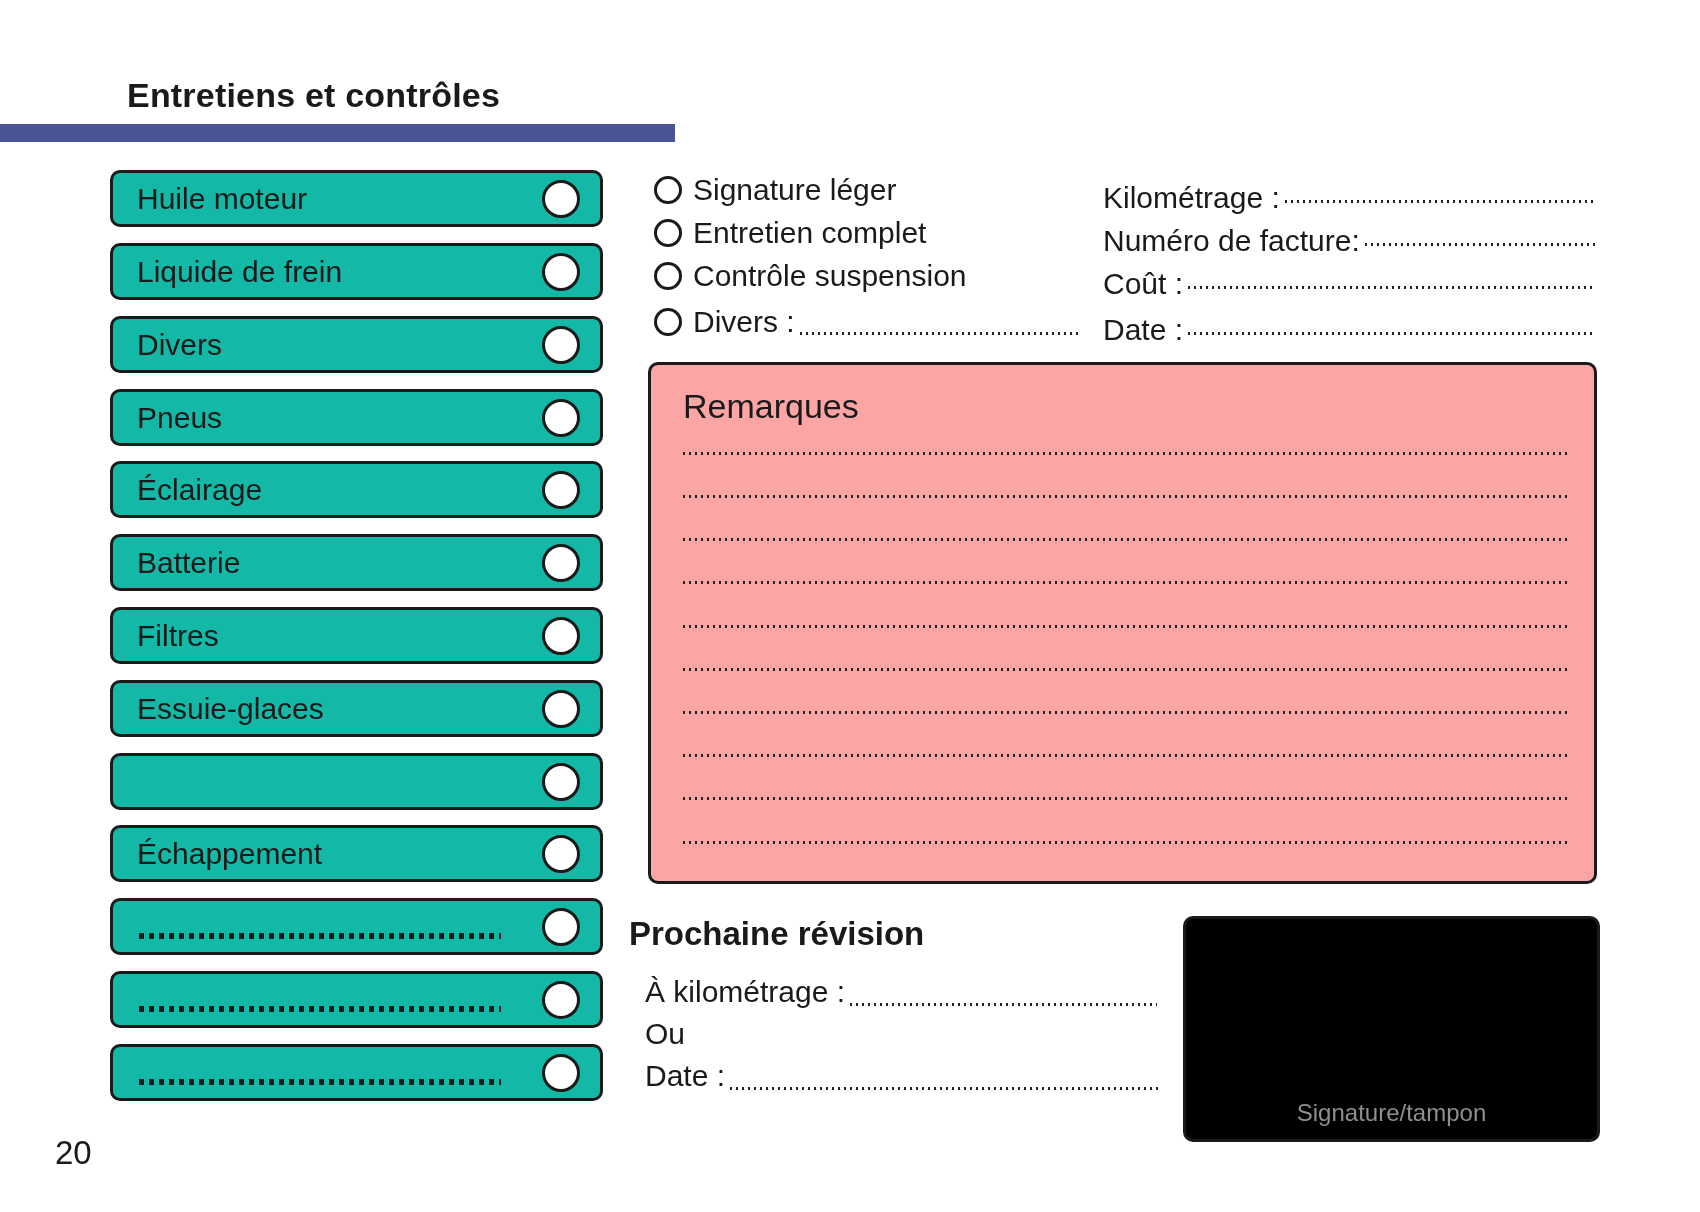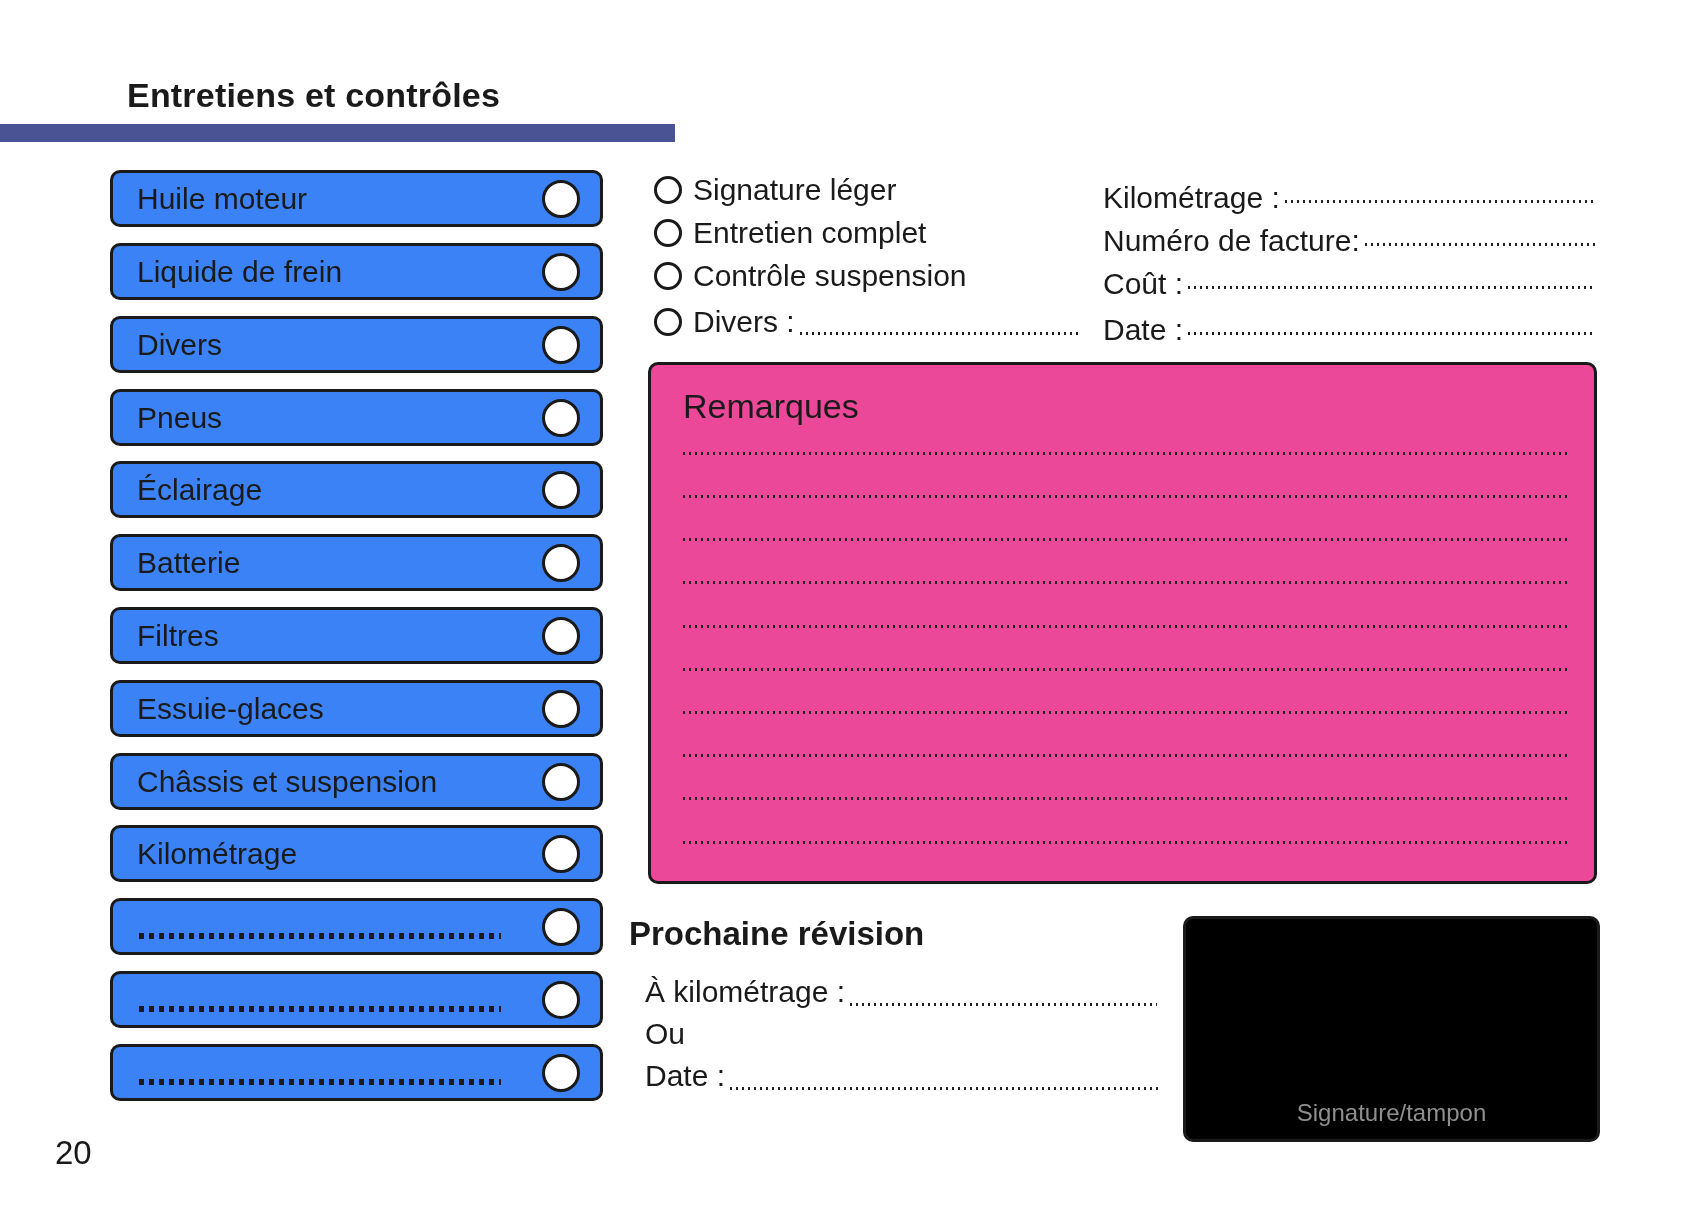--- a/index.html
+++ b/index.html
@@ -13,21 +13,21 @@
     position:absolute;left:127px;top:76px;
     font-size:34px;font-weight:700;letter-spacing:.2px;
   }
   .accent-bar{
     position:absolute;left:0;top:124px;width:675px;height:18px;
     background:#4a5394;
   }
   
   .check-row{
     position:absolute;left:110px;width:493px;height:57px;
-    border:3px solid #1a1a1a;border-radius:10px;background:#3b82f6;
+    border:3px solid #1a1a1a;border-radius:10px;background:#14b8a6;
     box-sizing:border-box;display:flex;align-items:center;
   }
   .check-row .row-label{
     margin-left:24px;font-size:30px;white-space:nowrap;
   }
   .check-circle{
     position:absolute;right:20px;top:50%;margin-top:-19px;
     width:38px;height:38px;border:3.5px solid #1a1a1a;border-radius:50%;
     box-sizing:border-box;background:#fff;
   }
@@ -50,21 +50,21 @@
     background:repeating-linear-gradient(90deg,#222 0 2px,transparent 2px 6px);
   }
   
   .field-row{
     position:absolute;left:1103px;width:492px;display:flex;align-items:center;height:38px;
   }
   .field-row .field-label{font-size:30px;white-space:nowrap;margin-top:16px;}
   
   .remarks-box{
     position:absolute;left:648px;top:362px;width:949px;height:522px;
-    border:3px solid #1a1a1a;border-radius:10px;box-sizing:border-box;background:#ec4899;
+    border:3px solid #1a1a1a;border-radius:10px;box-sizing:border-box;background:#fca5a5;
   }
   .remarks-title{
     position:absolute;left:32px;top:22px;font-size:34px;
   }
   .remark-line{
     position:absolute;left:32px;right:27px;height:3px;
     background:repeating-linear-gradient(90deg,#222 0 2px,transparent 2px 6px);
   }
   
   .next-title{
@@ -120,25 +120,24 @@
 </div>
 <div class="check-row" style="top:607px">
   <span class="row-label">Filtres</span>
   <span class="check-circle"></span>
 </div>
 <div class="check-row" style="top:680px">
   <span class="row-label">Essuie-glaces</span>
   <span class="check-circle"></span>
 </div>
 <div class="check-row" style="top:753px">
-  <span class="row-label">Châssis et suspension</span>
   <span class="check-circle"></span>
 </div>
 <div class="check-row" style="top:825px">
-  <span class="row-label">Kilométrage</span>
+  <span class="row-label">Échappement</span>
   <span class="check-circle"></span>
 </div>
 <div class="check-row" style="top:898px">
   <span class="writein-dots"></span>
   <span class="check-circle"></span>
 </div>
 <div class="check-row" style="top:971px">
   <span class="writein-dots"></span>
   <span class="check-circle"></span>
 </div>

